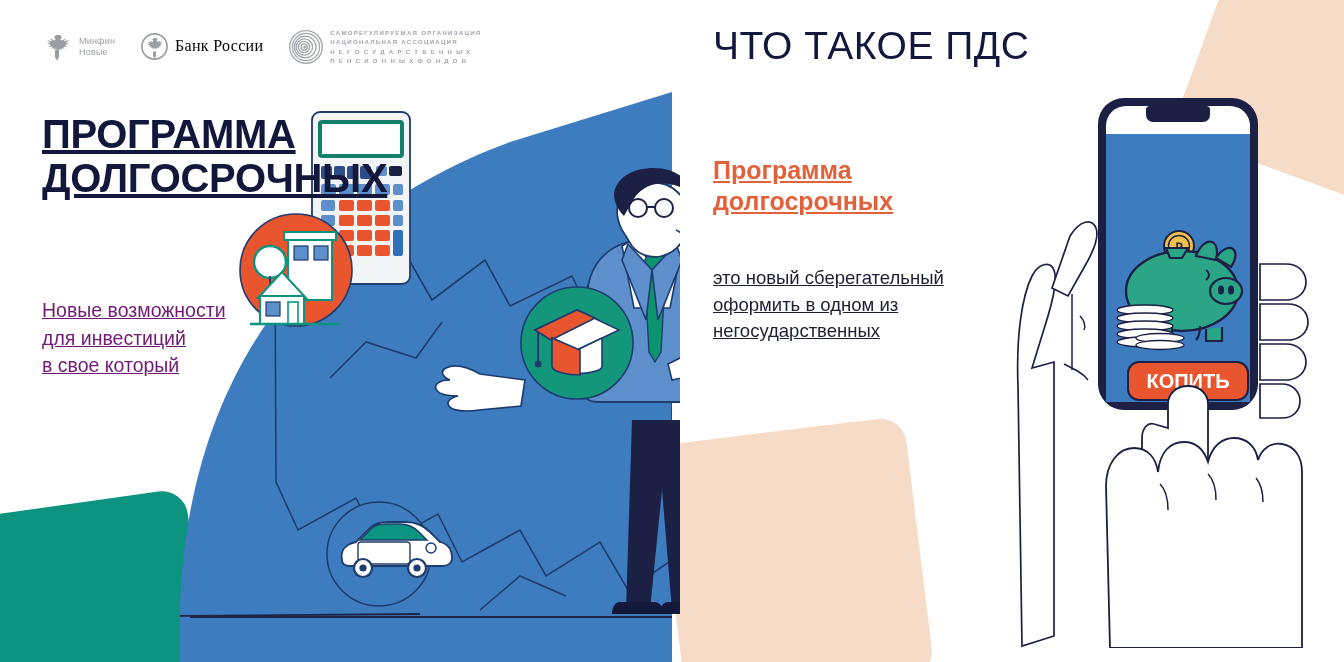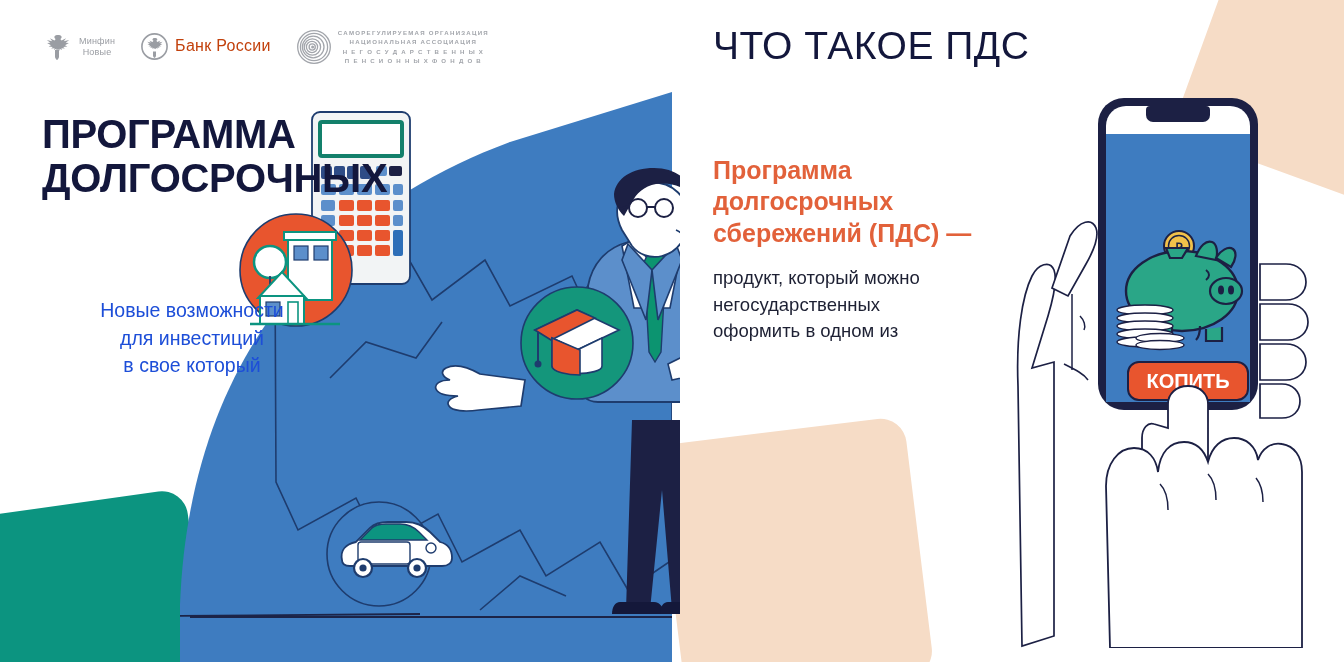--- a/index.html
+++ b/index.html
@@ -10,42 +10,42 @@
   .deco{position:absolute;}
   #deco-teal{left:-60px;top:505px;width:260px;height:210px;background:#0C9480;border-radius:26px;transform:rotate(-8deg);}
   #deco-peach-bottom{left:670px;top:430px;width:250px;height:260px;background:#F6DCC6;border-radius:26px;transform:rotate(-7deg);}
   #deco-peach-top{left:1215px;top:-120px;width:230px;height:300px;background:#F6DCC6;border-radius:26px;transform:rotate(20deg);}
 
   
   #blue-panel{position:absolute;left:180px;top:90px;width:500px;height:572px;}
 
   
   #logo-bar{position:absolute;left:42px;top:28px;display:flex;align-items:center;gap:26px;}
-  .logo-unit{display:flex;align-items:center;gap:7px;text-align:center;}
+  .logo-unit{display:flex;align-items:center;gap:7px;}
   .logo-txt{color:#9a9da3;line-height:1.18;letter-spacing:.2px;}
   .logo-txt.small{font-size:9px;}
-  .logo-txt.bank{font-family:Liberation Sans, sans-serif;font-size:16px;color:#c2410c;letter-spacing:.3px;}
+  .logo-txt.bank{font-family:Liberation Serif, serif;font-size:16px;color:#000000;letter-spacing:.3px;}
   .logo-txt.napf{font-size:6.1px;letter-spacing:1.25px;color:#a2a5ab;font-weight:bold;line-height:1.55;white-space:nowrap;}
 
   
   #left-title{position:absolute;left:42px;top:112px;width:430px;color:#13173C;
       font-size:40px;font-weight:bold;line-height:1.11;letter-spacing:-0.3px;}
-  #left-sub{position:absolute;left:42px;top:297px;width:300px;color:#1d4ed8;
-      font-size:19.5px;line-height:1.42;text-align:center;}
+  #left-sub{position:absolute;left:42px;top:297px;width:300px;color:#701a75;
+      font-size:19.5px;line-height:1.42;}
 
   
   #right-title{position:absolute;left:713px;top:24px;color:#13173C;font-size:39px;
       font-weight:normal;letter-spacing:.5px;}
   #right-lead{position:absolute;left:713px;top:155px;width:360px;color:#E2613A;
       font-size:25px;font-weight:bold;line-height:1.25;}
   #right-body{position:absolute;left:713px;top:265px;width:300px;color:#1D2033;
       font-size:18.5px;line-height:1.44;}
 
   .nowrap{white-space:nowrap;}
-  .l2{display:block;}
+  .l2{display:block;text-decoration:underline;}
 </style>
 </head>
 <body>
 
 <div id="stage">
 
   <div class="deco" id="deco-teal"></div>
   <div class="deco" id="deco-peach-bottom"></div>
   <div class="deco" id="deco-peach-top"></div>
 
@@ -267,27 +267,26 @@
     <span class="l2">Новые возможности</span>
     <span class="l2">для инвестиций</span>
     <span class="l2">в свое который</span>
   </div>
 
   <div id="right-title">ЧТО ТАКОЕ ПДС</div>
 
   <div id="right-lead">
     <span class="l2">Программа</span>
     <span class="l2">долгосрочных</span>
-    <span class="l2 nowrap">сбережений (ПДС) —</span>
   </div>
 
   <div id="right-body">
-    <span class="l2">продукт, который можно</span>
+    <span class="l2">это новый сберегательный</span>
+    <span class="l2">оформить в одном из</span>
     <span class="l2">негосударственных</span>
-    <span class="l2">оформить в одном из</span>
   </div>
 
   <div style="position:absolute;left:960px;top:86px;width:384px;height:562px;">
     <svg width="384" height="562" viewBox="0 0 384 562">
 
       <g fill="#ffffff" stroke="#1C2044" stroke-width="1.7">
         <path d="M62,560 L58,300 C56,250 62,210 72,190 c6,-12 18,-16 22,-6 c3,8 0,26 -6,46
                  l-16,52 l22,-6 l0,274 Z"></path>
         <path d="M110,150 c10,-16 22,-18 26,-8 c3,8 -2,22 -10,36 l-18,32 l-16,-8 Z"></path>
         <path d="M112,208 l0,76" stroke-width="1.5" fill="none"></path>

